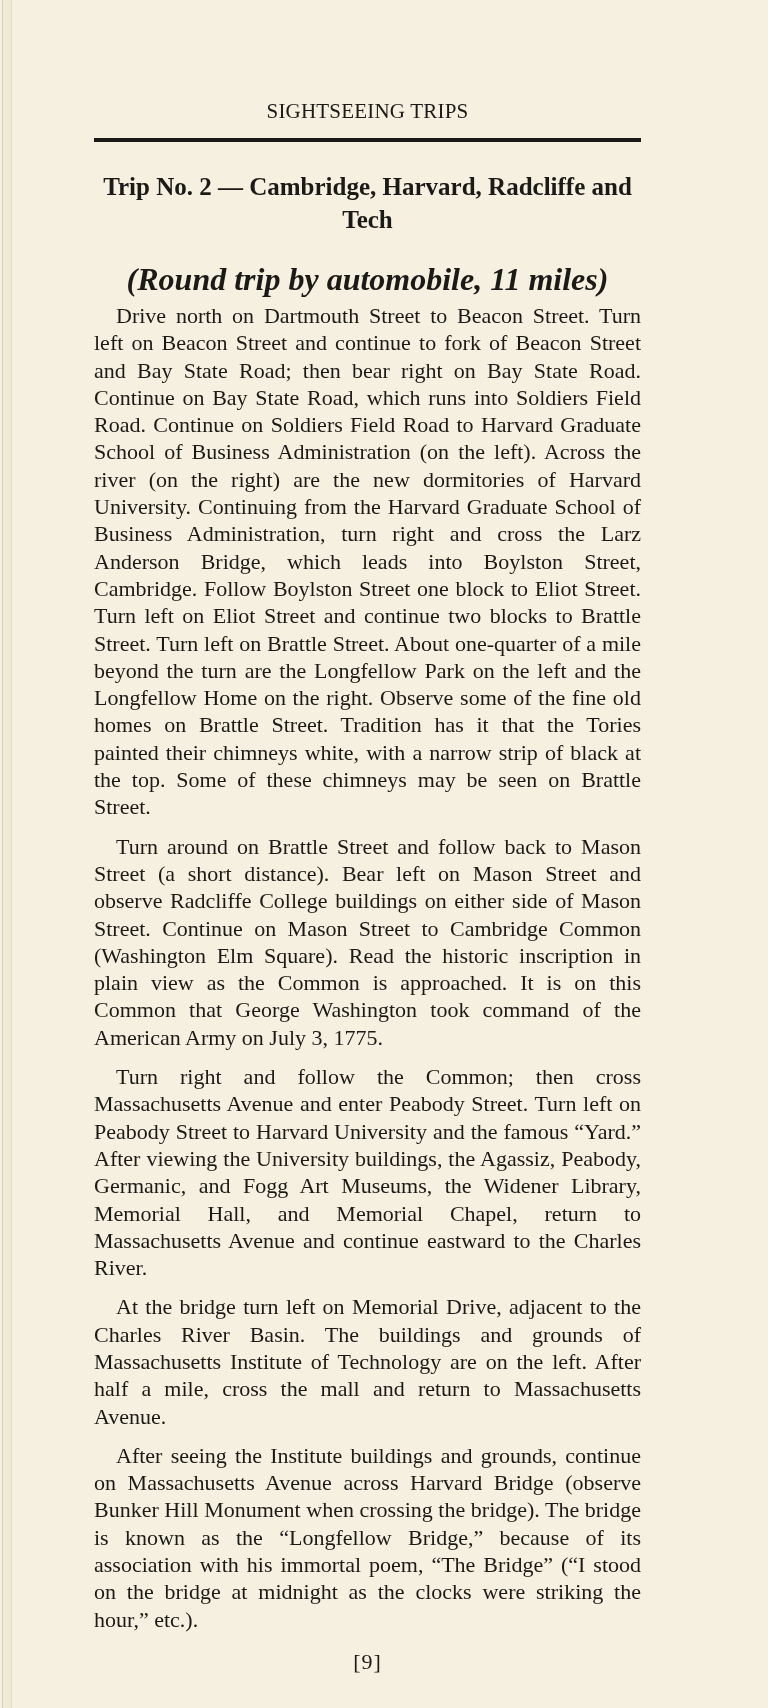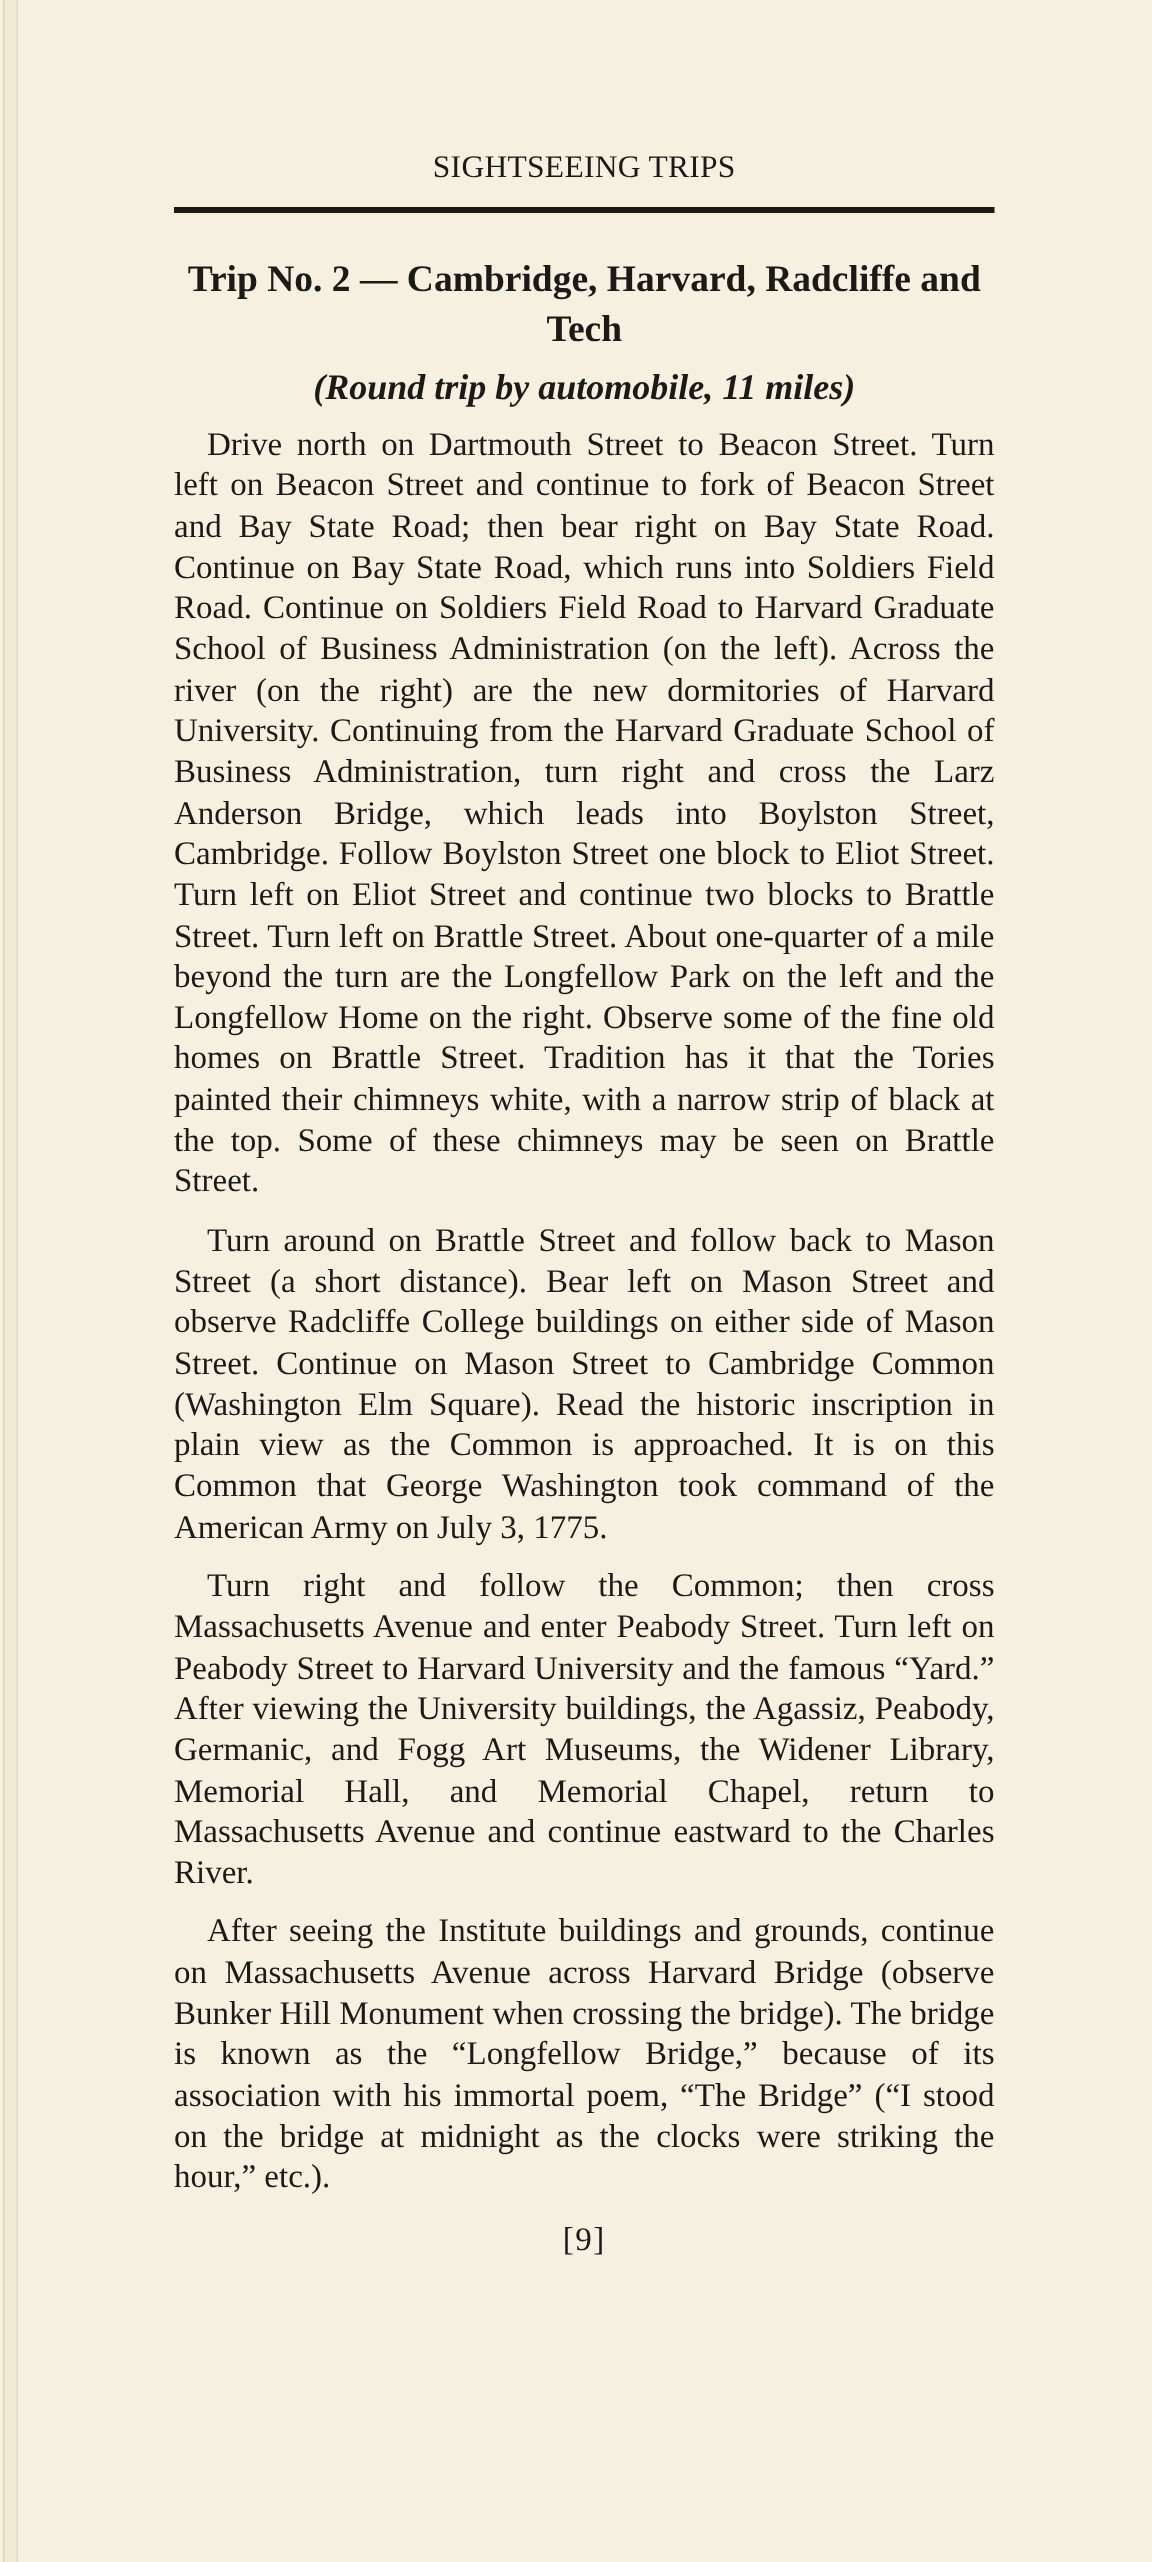--- a/index.html
+++ b/index.html
@@ -15,21 +15,21 @@
     .page-edge {
       position: absolute;
       left: 2px; top: 0;
       width: 8px; height: 1708px;
       border-left: 1px solid #d8d0b8;
       border-right: 1px solid #e2dbc4;
       background: #f1ebd6;
     }
     .page {
       position: absolute;
-      left: 116px;
+      left: 94px;
       top: 98px;
       width: 547px;
     }
     .running-head {
       text-align: center;
       font-size: 21px;
       letter-spacing: 0.2px;
       line-height: 26px;
       margin: 0;
       font-weight: normal;
@@ -44,23 +44,23 @@
       text-align: center;
       font-weight: bold;
       font-size: 25px;
       line-height: 33px;
       margin: 28px 0 0 0;
     }
     .trip-subtitle {
       text-align: center;
       font-weight: bold;
       font-style: italic;
-      font-size: 24px;
+      font-size: 32px;
       line-height: 30px;
-      margin: 8px 0 8px 0;
+      margin: 28px 0 8px 0;
     }
     .para {
       font-size: 22px;
       line-height: 27.3px;
       text-align: justify;
       text-indent: 22px;
       margin: 0 0 12px 0;
       font-weight: 500;
     }
     .page-number {
@@ -78,16 +78,17 @@
 <div class="page">
   <h2 class="running-head">SIGHTSEEING TRIPS</h2>
   <hr class="rule">
 
   <h1 class="trip-title">Trip No. 2 — Cambridge, Harvard, Radcliffe and Tech</h1>
   <h3 class="trip-subtitle">(Round trip by automobile, 11 miles)</h3>
 
   <p class="para">Drive north on Dartmouth Street to Beacon Street. Turn left on Beacon Street and continue to fork of Beacon Street and Bay State Road; then bear right on Bay State Road. Continue on Bay State Road, which runs into Soldiers Field Road. Continue on Soldiers Field Road to Harvard Graduate School of Business Administration (on the left). Across the river (on the right) are the new dormitories of Harvard University. Continuing from the Harvard Graduate School of Business Administration, turn right and cross the Larz Anderson Bridge, which leads into Boylston Street, Cambridge. Follow Boylston Street one block to Eliot Street. Turn left on Eliot Street and continue two blocks to Brattle Street. Turn left on Brattle Street. About one-quarter of a mile beyond the turn are the Longfellow Park on the left and the Longfellow Home on the right. Observe some of the fine old homes on Brattle Street. Tradition has it that the Tories painted their chimneys white, with a narrow strip of black at the top. Some of these chimneys may be seen on Brattle Street.</p>
   <p class="para">Turn around on Brattle Street and follow back to Mason Street (a short distance). Bear left on Mason Street and observe Radcliffe College buildings on either side of Mason Street. Continue on Mason Street to Cambridge Common (Washington Elm Square). Read the historic inscription in plain view as the Common is approached. It is on this Common that George Washington took command of the American Army on July 3, 1775.</p>
   <p class="para">Turn right and follow the Common; then cross Massachusetts Avenue and enter Peabody Street. Turn left on Peabody Street to Harvard University and the famous “Yard.” After viewing the University buildings, the Agassiz, Peabody, Germanic, and Fogg Art Museums, the Widener Library, Memorial Hall, and Memorial Chapel, return to Massachusetts Avenue and continue eastward to the Charles River.</p>
+  <p class="para">At the bridge turn left on Memorial Drive, adjacent to the Charles River Basin. The buildings and grounds of Massachusetts Institute of Technology are on the left. After half a mile, cross the mall and return to Massachusetts Avenue.</p>
   <p class="para">After seeing the Institute buildings and grounds, continue on Massachusetts Avenue across Harvard Bridge (observe Bunker Hill Monument when crossing the bridge). The bridge is known as the “Longfellow Bridge,” because of its association with his immortal poem, “The Bridge” (“I stood on the bridge at midnight as the clocks were striking the hour,” etc.).</p>
 
   <div class="page-number">[9]</div>
 </div>
 
 </body></html>

